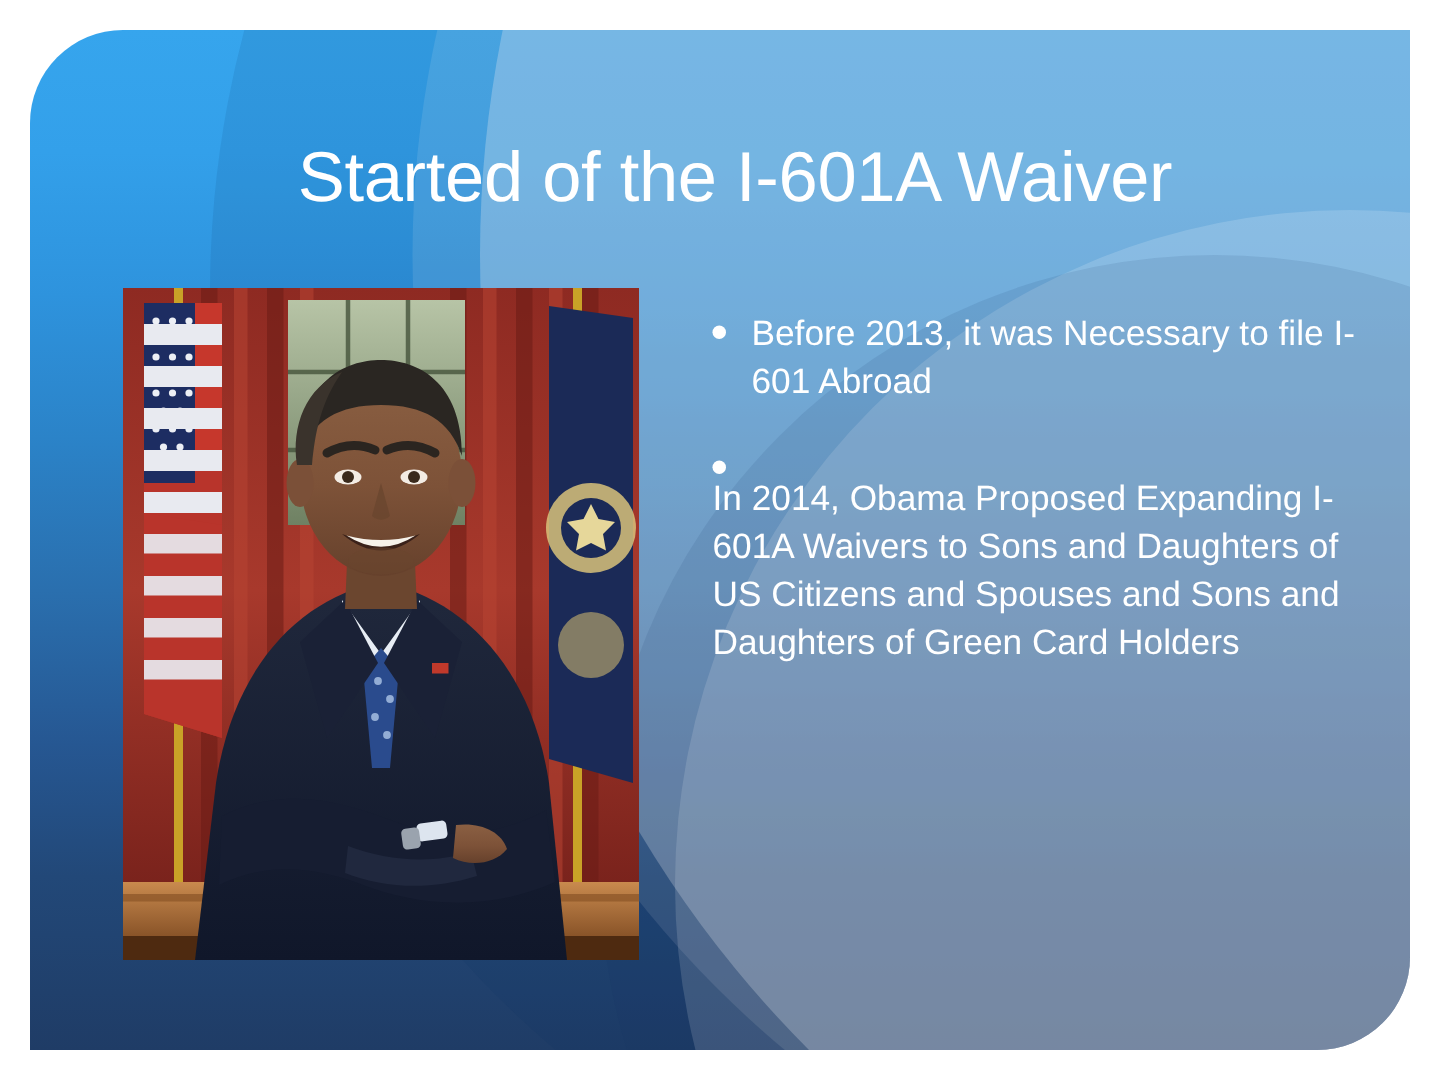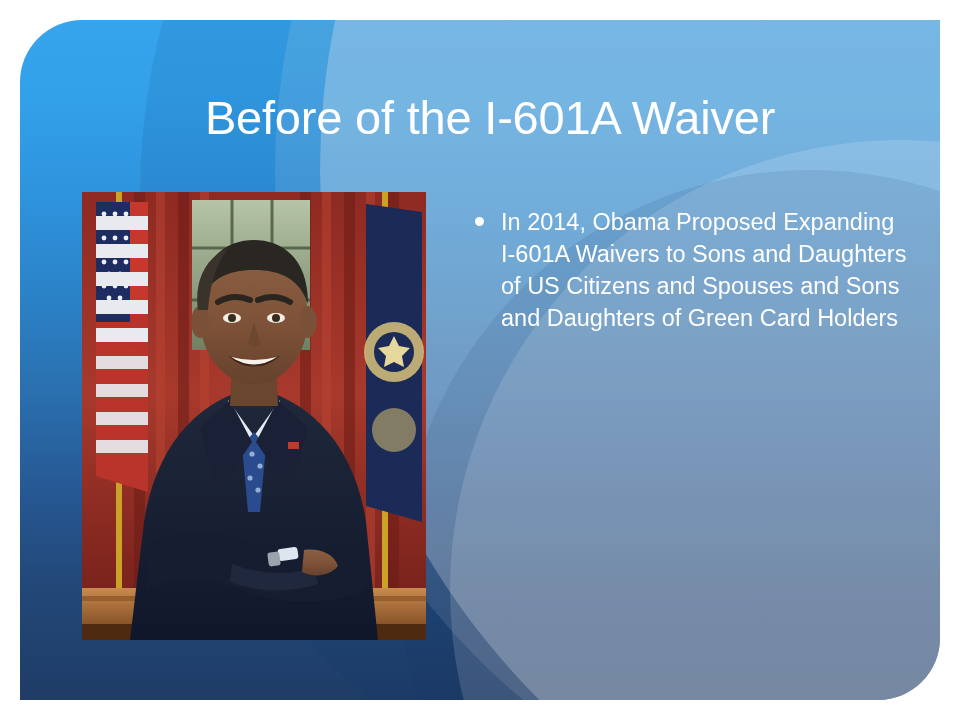--- a/index.html
+++ b/index.html
@@ -122,21 +122,21 @@
     left: 455px;
     top: 186px;
     width: 435px;
     color: #ffffff;
   }
   .bullet {
     display: flex;
     align-items: flex-start;
     margin-bottom: 26px;
   }
-  .bullet:last-child { margin-bottom: 0; }
+  .bullet:last-child { margin-bottom: 0; flex-direction: column; }
   .bullet-dot {
     flex: 0 0 auto;
     width: 9px;
     height: 9px;
     border-radius: 50%;
     background: #ffffff;
     margin: 11px 17px 0 0;
   }
   .bullet-text {
     flex: 1 1 auto;
@@ -152,21 +152,21 @@
 <div id="slide-root">
 
   <div class="slide">
 
     <div class="swoosh swoosh-a"></div>
     <div class="swoosh swoosh-b"></div>
     <div class="swoosh swoosh-c"></div>
     <div class="swoosh swoosh-d"></div>
     <div class="swoosh swoosh-e"></div>
 
-    <div class="title">Before of the I-601A Waiver</div>
+    <div class="title">Started of the I-601A Waiver</div>
 
     <div class="photo">
       <svg width="344" height="448" viewBox="0 0 344 448">
         <defs>
           <linearGradient id="curtain" x1="0" y1="0" x2="0" y2="1">
             <stop offset="0%" stop-color="#8e2a22"></stop>
             <stop offset="45%" stop-color="#a8392c"></stop>
             <stop offset="100%" stop-color="#6e1d18"></stop>
           </linearGradient>
           <linearGradient id="suit" x1="0" y1="0" x2="0" y2="1">
@@ -327,20 +327,24 @@
 
         <path d="M146 164 q 26 22 52 0 q -26 10 -52 0 Z" fill="#3a2119"></path>
         <path d="M149 165 q 23 15 46 0 q -23 6 -46 0 Z" fill="#f6f2ea"></path>
 
         <ellipse cx="172" cy="182" rx="22" ry="9" fill="#6a452e" opacity="0.5"></ellipse>
       </svg>
     </div>
 
     <div class="bullets">
 
+      <div class="bullet">
+        <span class="bullet-dot"></span>
+        <span class="bullet-text">Before 2013, it was Necessary to file I-601 Abroad</span>
+      </div>
 
 
       <div class="bullet">
         <span class="bullet-dot"></span>
         <span class="bullet-text">In 2014, Obama Proposed Expanding I-601A Waivers to Sons and Daughters of US Citizens and Spouses and Sons and Daughters of Green Card Holders</span>
       </div>
 
     </div>
 
   </div>

